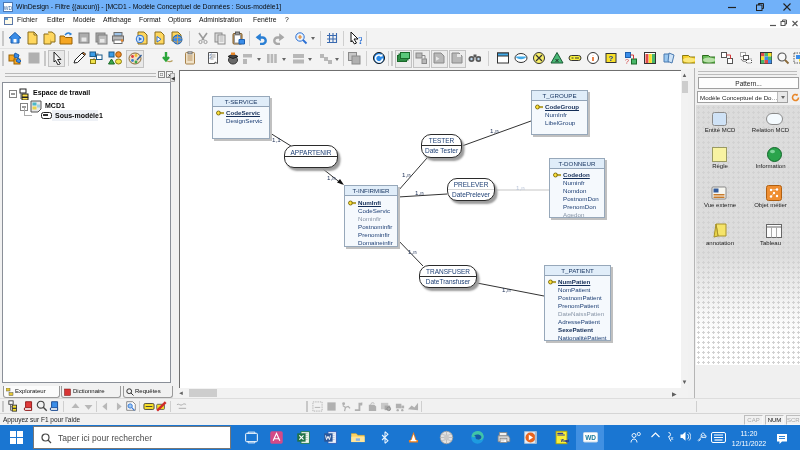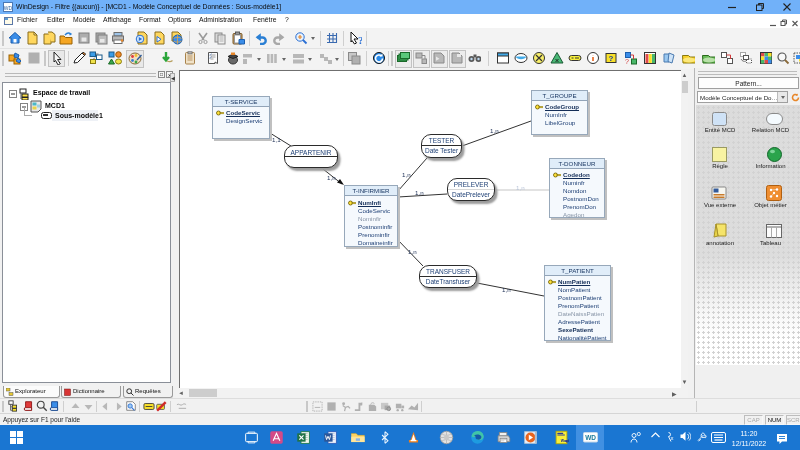--- a/index.html
+++ b/index.html
@@ -744,20 +744,27 @@
   <div class="led ab" style="left:786px;width:18px;color:#a8a8a8">SCRL</div>
 </div>
 
 <div id="task" class="ab">
   <svg class="ab" style="left:10px;top:6px" width="13" height="13">
         <rect x="0" y="0" width="6" height="6" fill="#fff"></rect>
         <rect x="7" y="0" width="6" height="6" fill="#fff"></rect>
         <rect x="0" y="7" width="6" height="6" fill="#fff"></rect>
         <rect x="7" y="7" width="6" height="6" fill="#fff"></rect>
       </svg>
+  <div id="search" class="ab">
+    <svg class="ab" style="left:7px;top:6px" width="11" height="11">
+          <circle cx="4.5" cy="4.5" r="3.5" fill="none" stroke="#444" stroke-width="1.2"></circle>
+          <line x1="7" y1="7" x2="10" y2="10" stroke="#444" stroke-width="1.2"></line>
+        </svg>
+    <span class="ab" style="left:24px;top:6px">Taper ici pour rechercher</span>
+  </div>
 
   <svg class="tbi ab" style="left:244px" viewBox="0 0 18 18">
         <rect x="2" y="4" width="14" height="10" rx="1" fill="none" stroke="#fff" stroke-width="1.2"></rect>
         <path d="M5 4V2.5h8V4M5 14v1.5h8V14" stroke="#fff" fill="none"></path>
       </svg>
   <svg class="tbi ab" style="left:269px" viewBox="0 0 18 18">
         <rect x="1.5" y="1.5" width="15" height="15" rx="2" fill="#d44a87"></rect>
         <path d="M5 13 9 4l4 9M6.5 10.5h5" stroke="#fff" stroke-width="1.4" fill="none"></path>
       </svg>
   <svg class="tbi ab" style="left:296px" viewBox="0 0 18 18">

